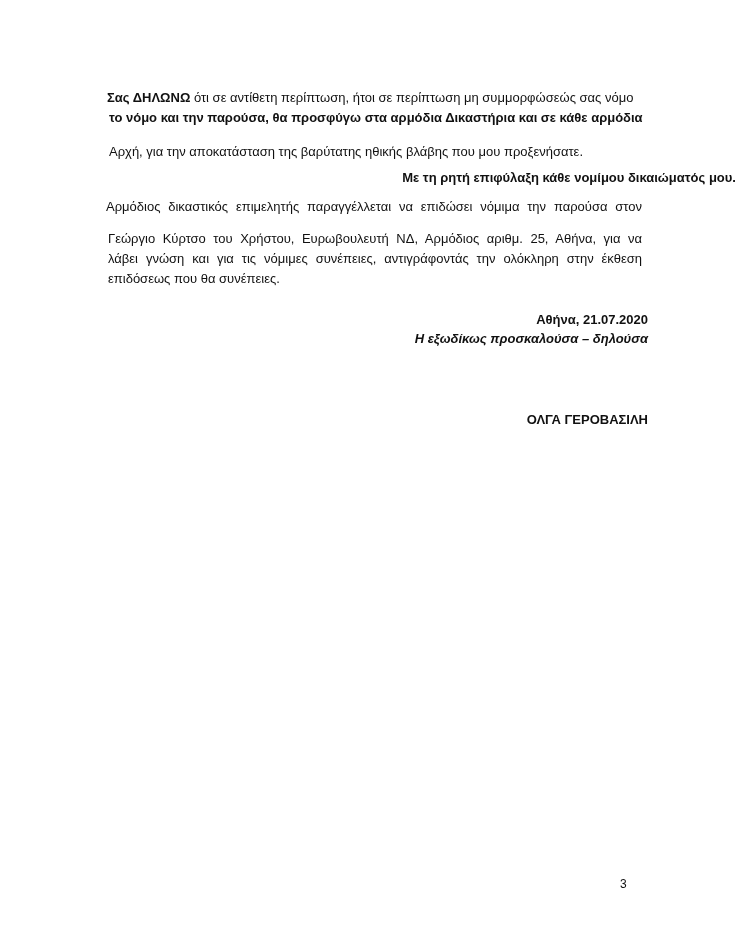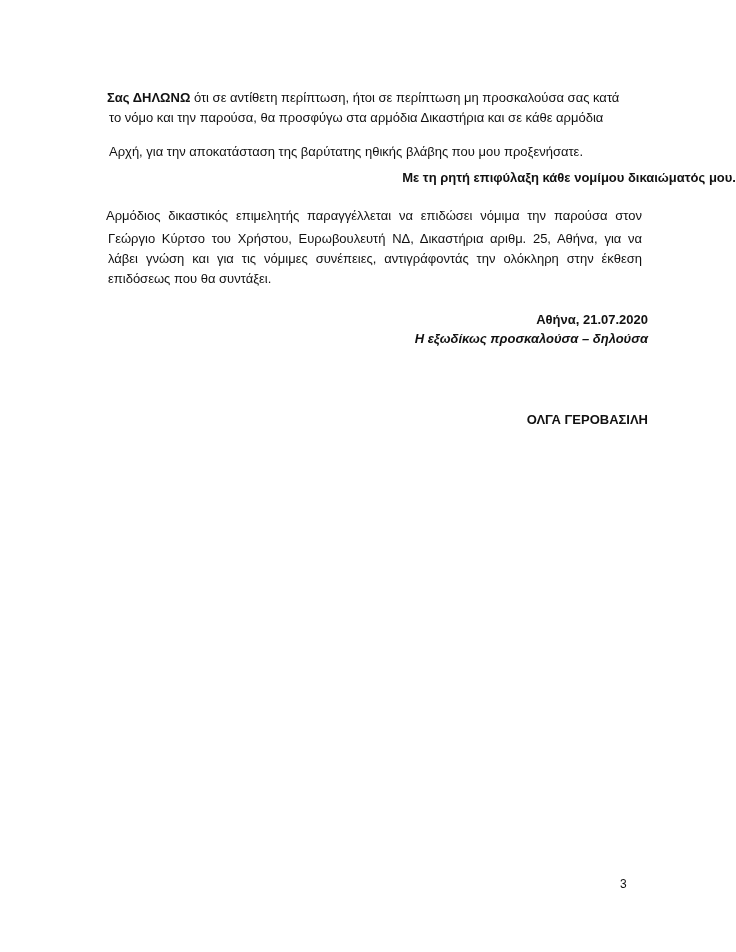--- a/index.html
+++ b/index.html
@@ -6,29 +6,29 @@
     body { width: 736px; height: 952px; position: relative; overflow: hidden;
            font-family: "Liberation Sans", sans-serif; color: #111; }
     .line { position: absolute; font-size: 13px; white-space: nowrap; line-height: 16px; }
     .bold { font-weight: bold; }
     .just { text-align: justify; text-align-last: justify; }
   </style>
 </head>
 <body>
 
 <div>
-  <div class="line" style="left:107px; top:90px;"><span class="bold">Σας ΔΗΛΩΝΩ</span><span> ότι σε αντίθετη περίπτωση, ήτοι σε περίπτωση μη προσκαλούσα σας κατά</span></div>
-  <div class="line" style="left:109px; top:110px;">το νόμο και την παρούσα,  θα προσφύγω στα αρμόδια Δικαστήρια και σε κάθε αρμόδια</div>
+  <div class="line" style="left:107px; top:90px;"><span class="bold">Σας ΔΗΛΩΝΩ</span><span> ότι σε αντίθετη περίπτωση, ήτοι σε περίπτωση μη συμμορφώσεώς σας νόμο</span></div>
+  <div class="line" style="left:109px; top:110px;font-weight:bold;">το νόμο και την παρούσα,  θα προσφύγω στα αρμόδια Δικαστήρια και σε κάθε αρμόδια</div>
   <div class="line" style="left:109px; top:129px;margin-top:15px;">Αρχή, για την αποκατάσταση της βαρύτατης ηθικής βλάβης που μου προξενήσατε.</div>
 
   <div class="line bold" style="left:0; width:736px; text-align:right; top:170px;">Με τη ρητή  επιφύλαξη κάθε νομίμου δικαιώματός μου.</div>
 
-  <div class="line just" style="left:106px; width:536px; top:208px;">Αρμόδιος δικαστικός επιμελητής παραγγέλλεται να επιδώσει νόμιμα την παρούσα στον</div>
-  <div class="line just" style="left:108px; width:534px; top:231px;">Γεώργιο Κύρτσο του Χρήστου, Ευρωβουλευτή ΝΔ, Δικαστήρια αριθμ. 25, Αθήνα, για να</div>
+  <div class="line just" style="left:106px; width:536px; top:199px;">Αρμόδιος δικαστικός επιμελητής παραγγέλλεται να επιδώσει νόμιμα την παρούσα στον</div>
+  <div class="line just" style="left:108px; width:534px; top:231px;">Γεώργιο Κύρτσο του Χρήστου, Ευρωβουλευτή ΝΔ, Αρμόδιος αριθμ. 25, Αθήνα, για να</div>
   <div class="line just" style="left:108px; width:534px; top:251px;">λάβει  γνώση και για τις νόμιμες συνέπειες, αντιγράφοντάς την ολόκληρη στην έκθεση</div>
-  <div class="line" style="left:108px; top:271px;">επιδόσεως που θα συντάξει.</div>
+  <div class="line" style="left:108px; top:271px;">επιδόσεως που θα συνέπειες.</div>
 
   <div class="line bold" style="right:88px; top:312px; text-align:right;">Αθήνα, 21.07.2020</div>
   <div class="line bold" style="right:88px; top:331px; text-align:right;font-style:italic;">Η εξωδίκως προσκαλούσα – δηλούσα</div>
   <div class="line bold" style="right:88px; top:412px; text-align:right;">ΟΛΓΑ ΓΕΡΟΒΑΣΙΛΗ</div>
 
   <div class="line" style="left:620px; top:876px; font-size:12px;">3</div>
 </div>
 
 </body></html>

